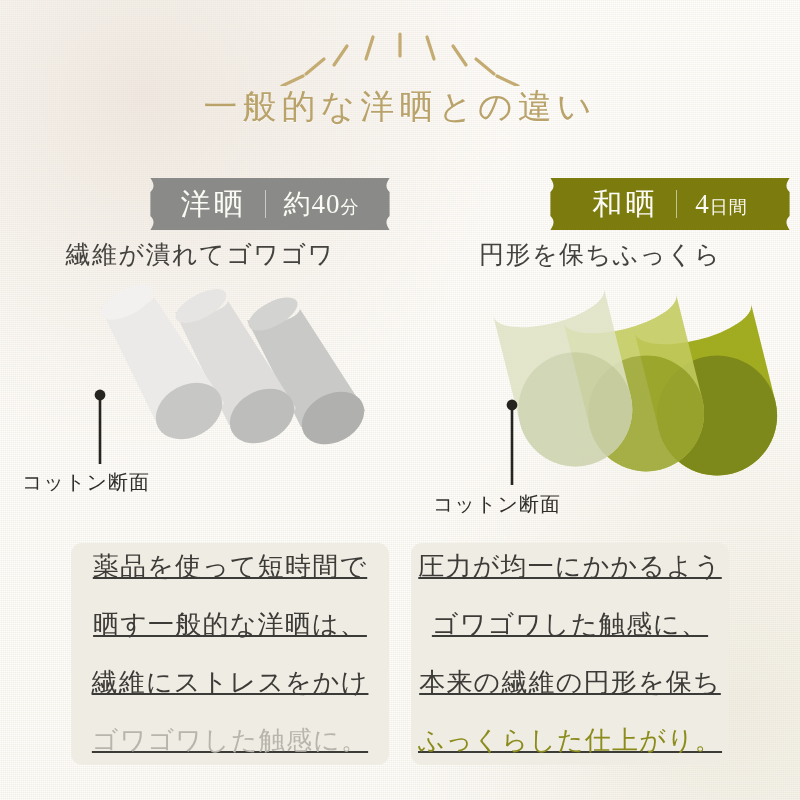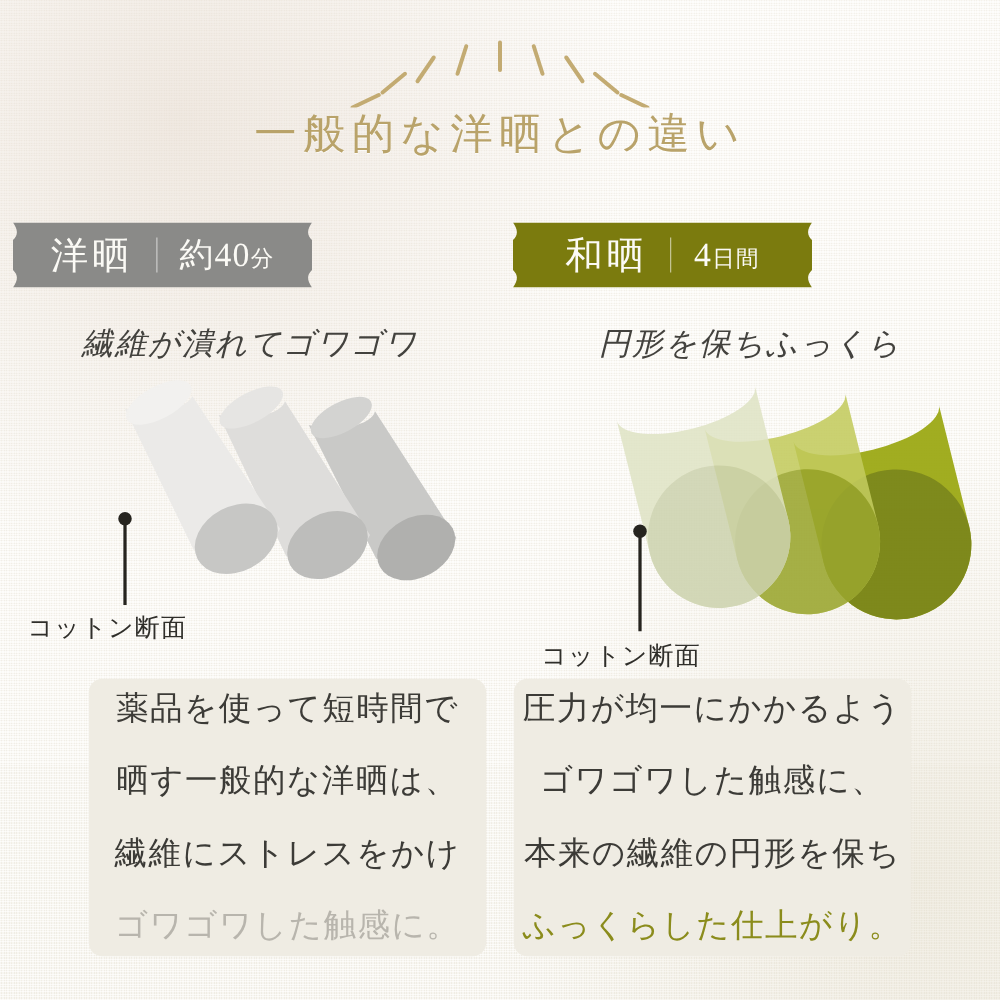--- a/index.html
+++ b/index.html
@@ -56,21 +56,21 @@
     display: flex;
   }
   .column {
     width: 400px;
     position: relative;
   }
 
   
   .badge-row {
     display: flex;
-    justify-content: flex-start;
+    justify-content: flex-end;
     height: 52px;
   }
   .badge {
     position: relative;
     display: flex;
     align-items: center;
     justify-content: center;
     height: 52px;
     padding: 0 6px;
     min-width: 248px;
@@ -106,26 +106,25 @@
     padding-right: 10px;
     white-space: nowrap;
   }
   .badge-time .unit {
     font-size: 18px;
     letter-spacing: 1px;
   }
 
   
   .subtitle {
-    margin-top: 28px;
+    margin-top: 8px;
     text-align: center;
     font-size: 25px;
     letter-spacing: 1.5px;
     color: #43423e;
-    font-style: italic;
   }
 
   
   .illus {
     position: relative;
     width: 400px;
     height: 270px;
     margin-top: 6px;
     text-align: right;
   }
@@ -146,20 +145,21 @@
     height: 222px;
     border-radius: 11px;
     background: #efece3;
     display: flex;
     flex-direction: column;
     justify-content: center;
     align-items: center;
     gap: 20px;
     box-sizing: border-box;
     padding: 8px 10px;
+    text-decoration: underline;
   }
   .card-line {
     font-size: 26px;
     letter-spacing: 1.2px;
     line-height: 1.46;
     color: #3c3b37;
     white-space: nowrap;
   }
   .card-line.accent-gray { color: #b8b5ad; }
   .card-line.accent-olive { color: #8b8c1c; }

